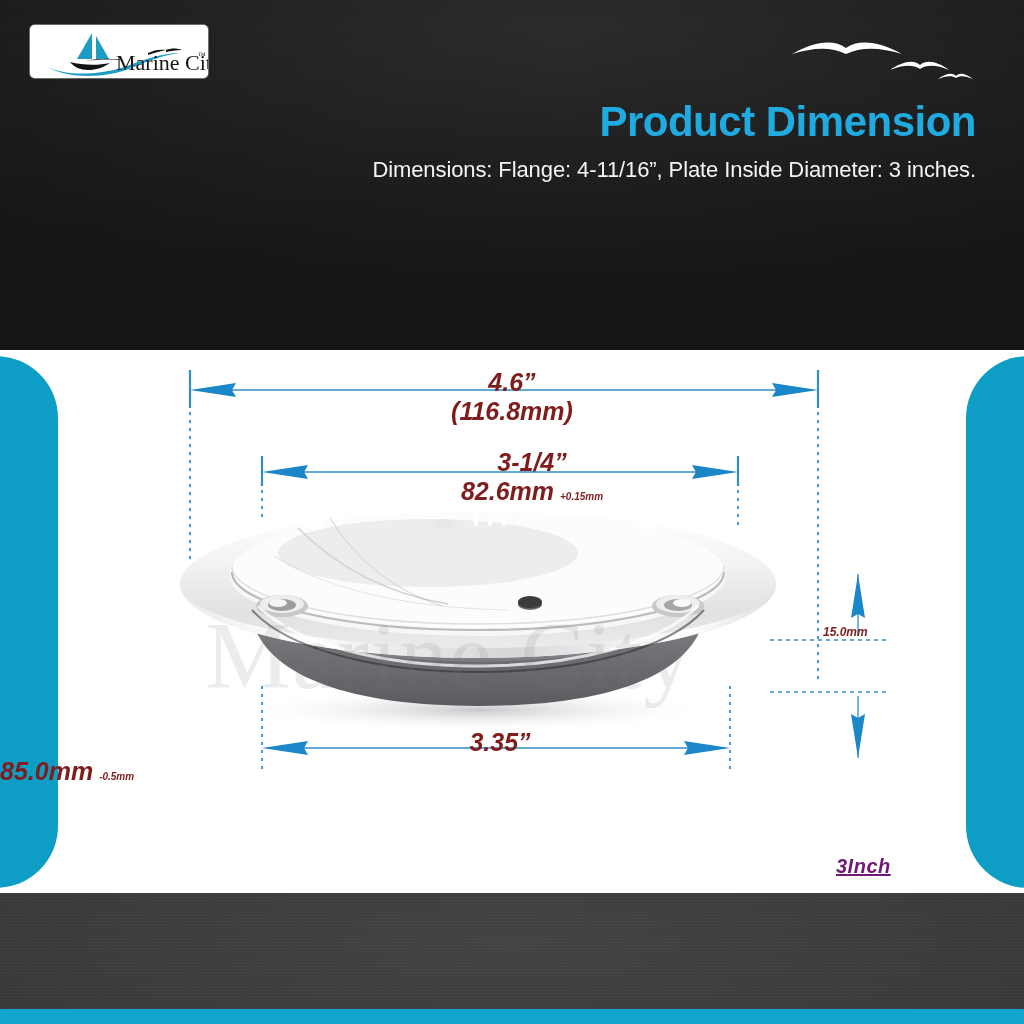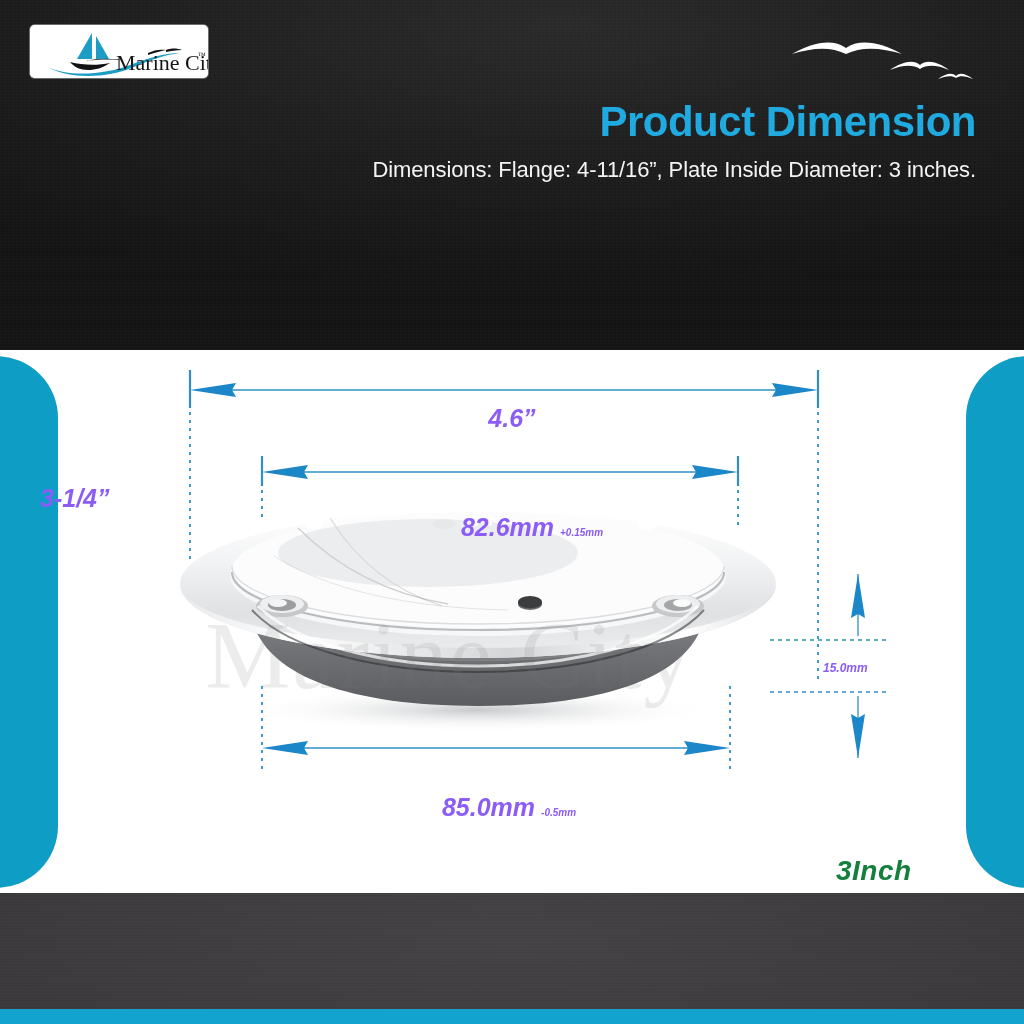--- a/index.html
+++ b/index.html
@@ -110,51 +110,51 @@
   #footer-strip {
     position: absolute;
     left: 0; top: 1009px;
     width: 1024px; height: 15px;
     background: #12a4cf;
   }
 
   #inch-label {
     position: absolute;
     left: 836px; top: 855px;
-    font-size: 28px;
+    font-size: 20px;
     font-style: italic;
     font-weight: bold;
-    color: #15803d;
+    color: #701a75;
     letter-spacing: 0.5px;
+    text-decoration: underline;
   }
 
   
   #draw {
     position: absolute;
     left: 0; top: 350px;
     width: 1024px; height: 543px;
   }
   #draw svg { display: block; }
 
   .dim-txt {
     position: absolute;
-    color: #8b5cf6;
+    color: #7f1d1d;
     font-weight: bold;
     font-style: italic;
     white-space: nowrap;
-    margin-top: 36px;
   }
   .dim-big   { font-size: 25px; }
 
   #d-top-in   { left: 0; right: 0; top: 368px; text-align: center; }
   #d-top-mm   { left: 0; right: 0; top: 397px; text-align: center; }
-  #d-mid-in   { left: 40px; right: 0; top: 448px; }
+  #d-mid-in   { left: 40px; right: 0; top: 448px; text-align: center; }
   #d-mid-mm   { left: 40px; right: 0; top: 477px; text-align: center; }
   #d-bot-in   { left: 0; right: 24px; top: 728px; text-align: center; }
-  #d-bot-mm   { left: 0; right: 6px; top: 757px; text-align: center; }
+  #d-bot-mm   { left: 0; right: 6px; top: 757px; }
   #d-height   { left: 823px; top: 625px; font-size: 12px; }
   .tol  { font-size: 10px; margin-left: 6px; vertical-align: baseline; }
 
   
   #product {
     position: absolute;
     left: 178px; top: 498px;
     width: 600px; height: 245px;
   }
   #watermark {
@@ -343,26 +343,28 @@
         <polygon points="262,398 308,391 304,398 308,405"></polygon>
         <polygon points="730,398 684,391 688,398 684,405"></polygon>
 
         <polygon points="858,224 851,268 858,264 865,268"></polygon>
         <polygon points="858,408 851,364 858,368 865,364"></polygon>
       </g>
     </svg>
   </div>
 
   <div class="dim-txt dim-big" id="d-top-in">4.6”</div>
+  <div class="dim-txt dim-big" id="d-top-mm">(116.8mm)</div>
 
   <div class="dim-txt dim-big" id="d-mid-in">3-1/4”</div>
   <div class="dim-txt" id="d-mid-mm">
     <span class="dim-big">82.6mm</span><span class="tol">+0.15mm</span>
   </div>
 
+  <div class="dim-txt dim-big" id="d-bot-in">3.35”</div>
   <div class="dim-txt" id="d-bot-mm">
     <span class="dim-big">85.0mm</span><span class="tol">-0.5mm</span>
   </div>
 
   <div class="dim-txt" id="d-height">15.0mm</div>
 
   <div id="inch-label">3Inch</div>
   <div id="footer-dark"></div>
   <div id="footer-strip"></div>
 

